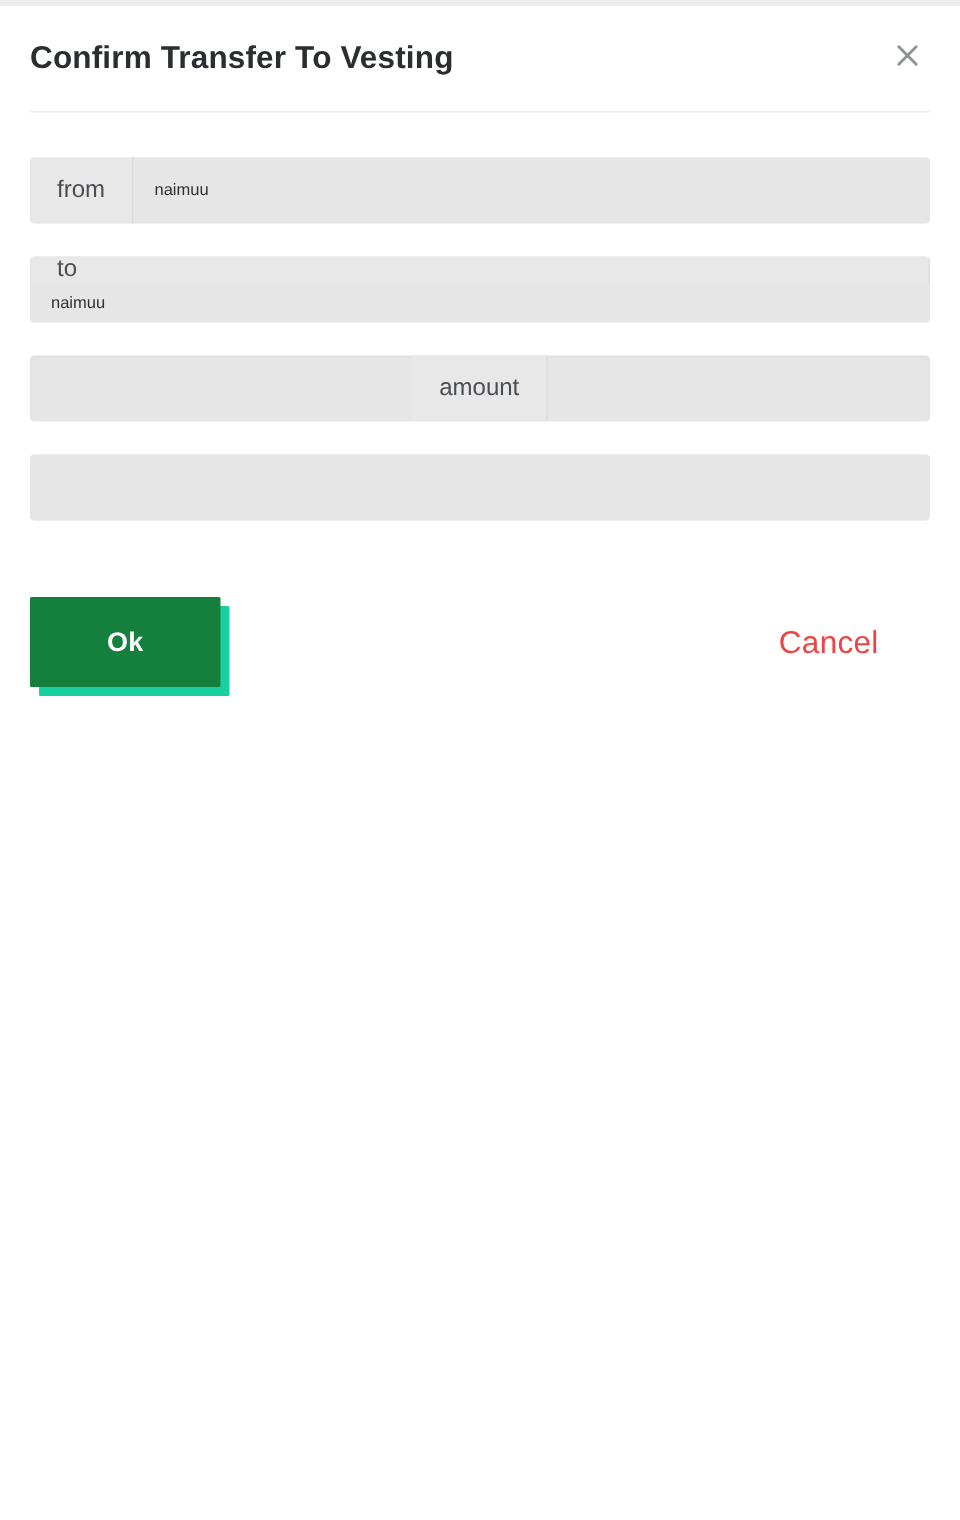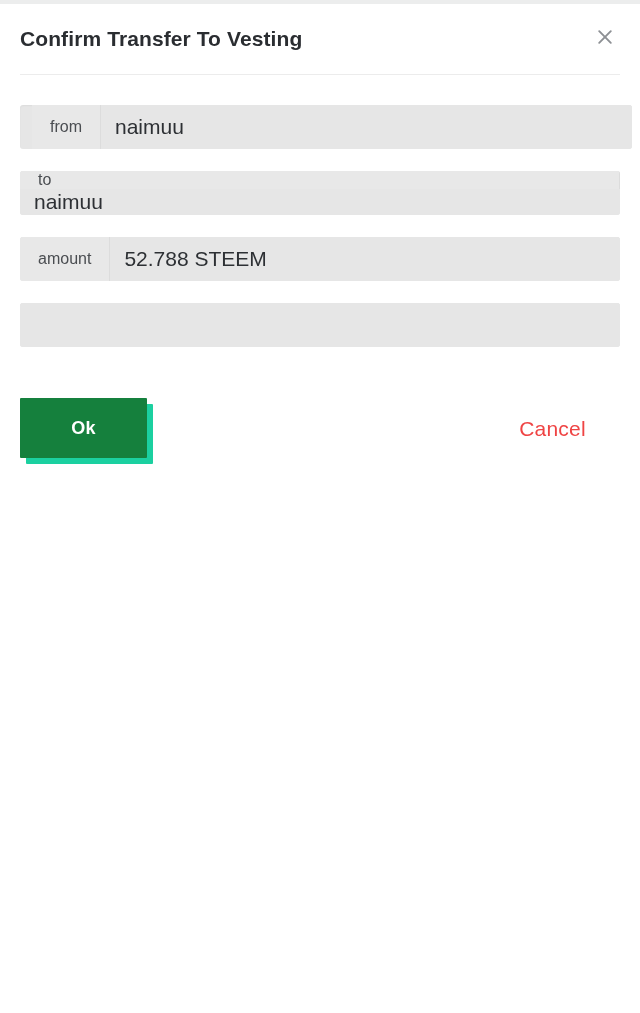--- a/index.html
+++ b/index.html
@@ -92,21 +92,21 @@
     left: 20px;
     width: 600px;
     height: 44px;
     display: flex;
     align-items: stretch;
     border-radius: 3px;
     overflow: hidden;
     background: #e6e6e6;
     box-shadow: inset 0 1px 2px rgba(0,0,0,0.045);
   }
-  .field-row.r0 { top: 0px; padding-left: 12px; }
+  .field-row.r0 { top: 0px; }
   .field-row.r1 { top: 66px; flex-direction: column; }
   .field-row.r2 { top: 132px; justify-content: center; }
   .field-row.r3 { top: 198px; }
 
   .field-label {
     background: #e8e8e8;
     color: #4a4d51;
     font-size: 16px;
     display: flex;
     align-items: center;
@@ -117,21 +117,21 @@
     flex: 0 0 auto;
   }
 
   .field-value {
     flex: 1 1 auto;
     background: #e6e6e6;
     display: flex;
     align-items: center;
     padding: 0 0 0 14px;
     box-sizing: border-box;
-    font-size: 21px;
+    font-size: 11px;
     color: #2d3034;
     white-space: nowrap;
     overflow: hidden;
     border: none;
     outline: none;
     font-family: "Liberation Sans", sans-serif;
     min-width: 0;
   }
   .field-value::placeholder { color: #9a9da1; }
 
@@ -227,21 +227,20 @@
       <input class="field-value" type="text" readonly="" value="naimuu" style="">
     </div>
 
     <div class="field-row r1">
       <div class="field-label">to</div>
       <input class="field-value" type="text" readonly="" value="naimuu" style="">
     </div>
 
     <div class="field-row r2">
       <div class="field-label">amount</div>
-      <input class="field-value" type="text" readonly="" value="52.788 STEEM" style="">
     </div>
 
     <div class="field-row r3">
       <input class="field-value" type="text" readonly="" value="" style="">
     </div>
 
   </div>
 
   <div class="actions">
     <div class="ok-wrap">

